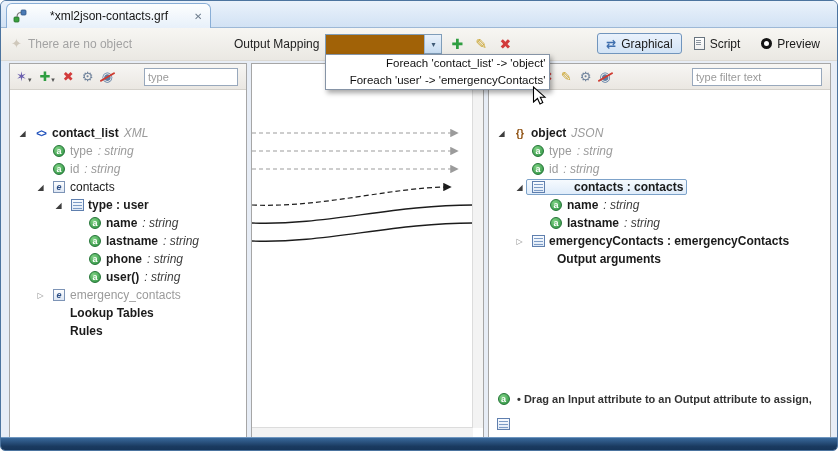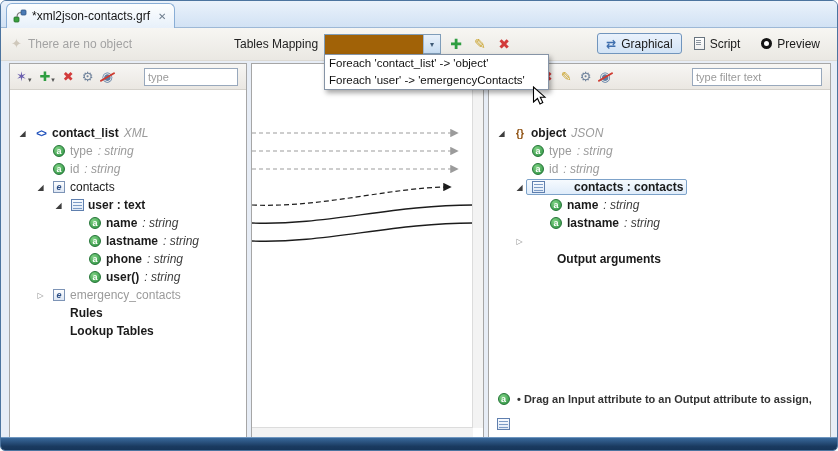--- a/index.html
+++ b/index.html
@@ -2,21 +2,21 @@
 <html><head>
 <meta charset="utf-8">
 <style>
   html,body{margin:0;padding:0;background:#ffffff;font-family:"Liberation Sans","DejaVu Sans",sans-serif;}
   #window{position:relative;width:838px;height:451px;box-sizing:border-box;border:1px solid #4c749f;
           border-radius:6px 6px 5px 5px;background:#e7edf6;overflow:hidden;}
 
   
   #tabbar{position:absolute;left:0;top:0;width:100%;height:27px;box-sizing:border-box;
           background:linear-gradient(#eaf2fb,#d2e2f4);border-bottom:1px solid #9db8d6;}
-  .tab{position:absolute;left:5px;top:2px;height:25px;box-sizing:border-box;display:flex;align-items:center;gap:5px;
+  .tab{position:absolute;left:5px;top:2px;height:25px;box-sizing:border-box;display:flex;align-items:center;gap:23px;
        padding:0 8px 0 6px;background:linear-gradient(#fdfefe,#e7f0fa);border:1px solid #89aed6;border-bottom:none;
        border-radius:6px 6px 0 0;font-size:12px;color:#141414;}
   .tab-close{color:#6e7d8d;font-size:10px;font-weight:bold;margin-left:3px;}
 
   
   #toolbar{position:absolute;left:0;top:27px;width:100%;height:33px;background:linear-gradient(#f7f6f3,#eae8e3);
            border-bottom:1px solid #dcd9d3;box-sizing:border-box;}
   .status{position:absolute;left:10px;top:8px;display:flex;gap:6px;align-items:center;color:#a3a3a3;font-size:12px;}
   .status-icon{color:#cfc8bb;font-size:13px;}
   .mapgroup{position:absolute;left:233px;top:6px;display:flex;align-items:center;gap:6px;font-size:12px;color:#222;}
@@ -33,21 +33,21 @@
   .viewbtn{display:flex;align-items:center;gap:5px;padding:2px 8px;border:1px solid transparent;border-radius:3px;height:21px;box-sizing:border-box;}
   .viewbtn.pressed{border-color:#7195bd;background:linear-gradient(#eaf2fc,#d2e3f5);}
   .vicon-graph{color:#3f6fae;font-weight:bold;font-size:12px;}
   .doc-icon{width:9px;height:11px;border:1px solid #68747f;background:linear-gradient(#fff,#f0f0f0);position:relative;}
   .doc-icon::after{content:"";position:absolute;left:1px;top:2px;width:5px;height:1px;background:#8a949e;
                    box-shadow:0 2px 0 #8a949e,0 4px 0 #8a949e;}
   .preview-icon{width:11px;height:11px;border-radius:50%;border:3px solid #141414;box-sizing:border-box;background:#fff;}
 
   
   #dropdown-list{position:absolute;left:0;top:20px;width:223px;background:#fff;border:1px solid #8694a6;
-                 box-shadow:2px 3px 5px rgba(0,0,0,.35);z-index:50;font-size:11.5px;}
+                 box-shadow:2px 3px 5px rgba(0,0,0,.35);z-index:50;font-size:11.5px;text-align:right;}
   .dd-row{height:17px;line-height:17px;padding:0 4px;color:#111;white-space:nowrap;overflow:hidden;}
   .dd-row.selected{background:#3875d6;color:#fff;}
   #cursor{position:absolute;left:531px;top:85px;z-index:60;}
 
   
   .panel{position:absolute;background:#fff;border:1px solid #a6a6a6;box-sizing:border-box;}
   #left-panel{left:8px;top:62px;width:238px;height:376px;}
   #middle-panel{left:250px;top:62px;width:233px;height:376px;}
   #right-panel{left:487px;top:62px;width:343px;height:376px;}
 
@@ -127,21 +127,21 @@
     </div>
   </div>
 
   <div id="toolbar">
     <div class="status">
       <span class="status-icon">✦</span>
       <span>There are no object</span>
     </div>
 
     <div class="mapgroup">
-      <span>Tables Mapping</span>
+      <span>Output Mapping</span>
       <div class="combo-wrap">
         <div class="combo">
           <span class="combo-value">Foreach 'user' -&gt;</span>
           <span class="combo-btn">
             <span>▾</span>
           </span>
         </div>
         <div id="dropdown-list">
             <div class="dd-row">Foreach 'contact_list' -&gt; 'object'</div>
             <div class="dd-row">Foreach 'user' -&gt; 'emergencyContacts'</div>
@@ -228,21 +228,21 @@
             </span>
             <span class="tlabel">contacts</span>
           </span>
         </div>
         <div class="tree-row" style="padding-left: 42px;">
           <span class="exp">◢</span>
           <span class="tcontent">
             <span class="tic">
               <span class="list-badge"></span>
             </span>
-            <span class="tlabel bold">user : text</span>
+            <span class="tlabel bold">type : user</span>
           </span>
         </div>
         <div class="tree-row" style="padding-left: 60px;">
           <span class="exp"></span>
           <span class="tcontent">
             <span class="tic">
               <span class="attr-badge">a</span>
             </span>
             <span class="tlabel bold">name</span>
             <span class="tsuffix">: string</span>
@@ -278,34 +278,34 @@
             <span class="tsuffix">: string</span>
           </span>
         </div>
         <div class="tree-row" style="padding-left: 24px;">
           <span class="exp closed">▷</span>
           <span class="tcontent">
             <span class="tic">
               <span class="elem-badge">e</span>
             </span>
             <span class="tlabel gray">emergency_contacts</span>
+          </span>
+        </div>
+        <div class="tree-row" style="padding-left: 24px;">
+          <span class="exp"></span>
+          <span class="tcontent">
+            <span class="tic-spacer"></span>
+            <span class="tlabel bold">Lookup Tables</span>
           </span>
         </div>
         <div class="tree-row" style="padding-left: 24px;">
           <span class="exp"></span>
           <span class="tcontent">
             <span class="tic-spacer"></span>
             <span class="tlabel bold">Rules</span>
-          </span>
-        </div>
-        <div class="tree-row" style="padding-left: 24px;">
-          <span class="exp"></span>
-          <span class="tcontent">
-            <span class="tic-spacer"></span>
-            <span class="tlabel bold">Lookup Tables</span>
           </span>
         </div>
       </div>
   </div>
 
   <div id="middle-panel" class="panel">
     <svg id="map-svg" width="221" height="364" viewBox="0 0 221 364">
       <defs>
         <marker id="arrow-gray" viewBox="0 0 10 10" refX="8" refY="5" markerWidth="7" markerHeight="7" orient="auto">
           <path d="M0 0 L10 5 L0 10 z" fill="#9b9b9b"></path>
@@ -404,20 +404,26 @@
           <span class="tcontent">
             <span class="tic">
               <span class="attr-badge">a</span>
             </span>
             <span class="tlabel bold">lastname</span>
             <span class="tsuffix">: string</span>
           </span>
         </div>
         <div class="tree-row" style="padding-left: 24px;">
           <span class="exp closed">▷</span>
+          <span class="tcontent">
+            <span class="tic">
+              <span class="list-badge"></span>
+            </span>
+            <span class="tlabel bold">emergencyContacts : emergencyContacts</span>
+          </span>
         </div>
         <div class="tree-row" style="padding-left: 32px;">
           <span class="exp"></span>
           <span class="tcontent">
             <span class="tic-spacer"></span>
             <span class="tlabel bold">Output arguments</span>
           </span>
         </div>
       </div>
     <div class="hints" id="hints">

